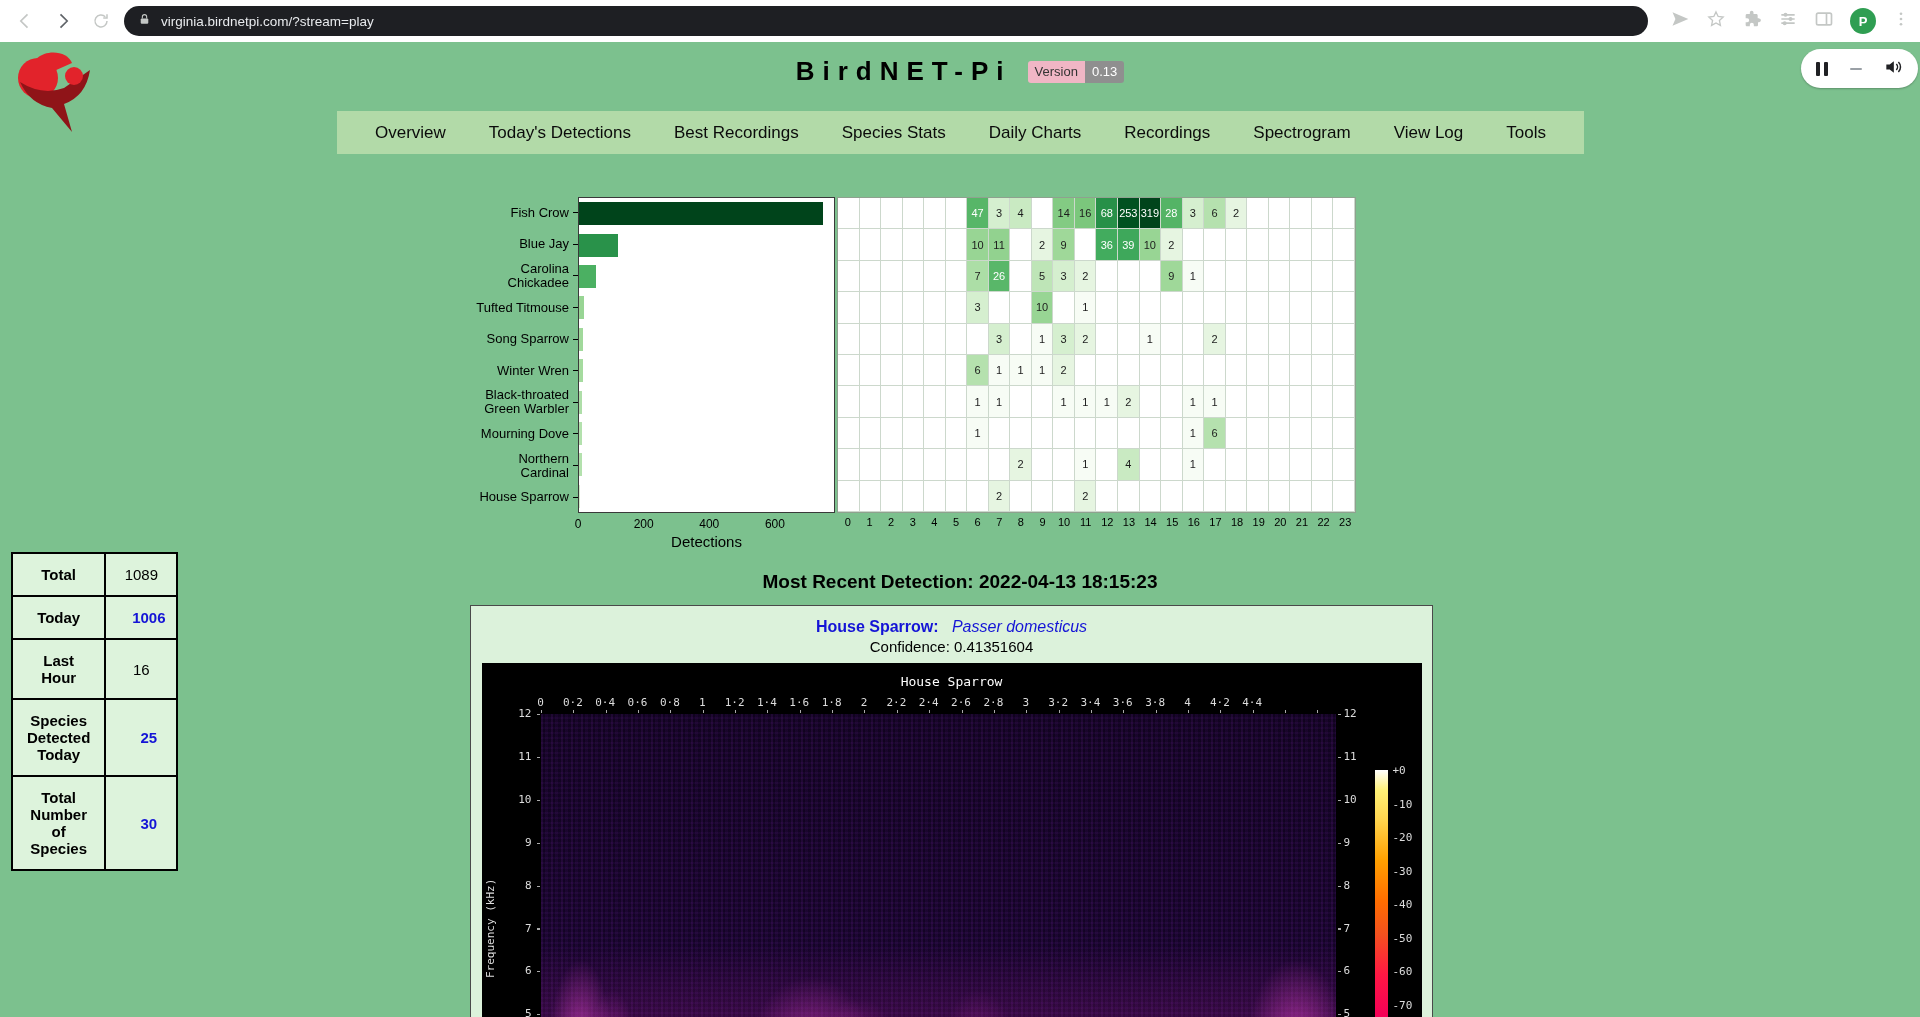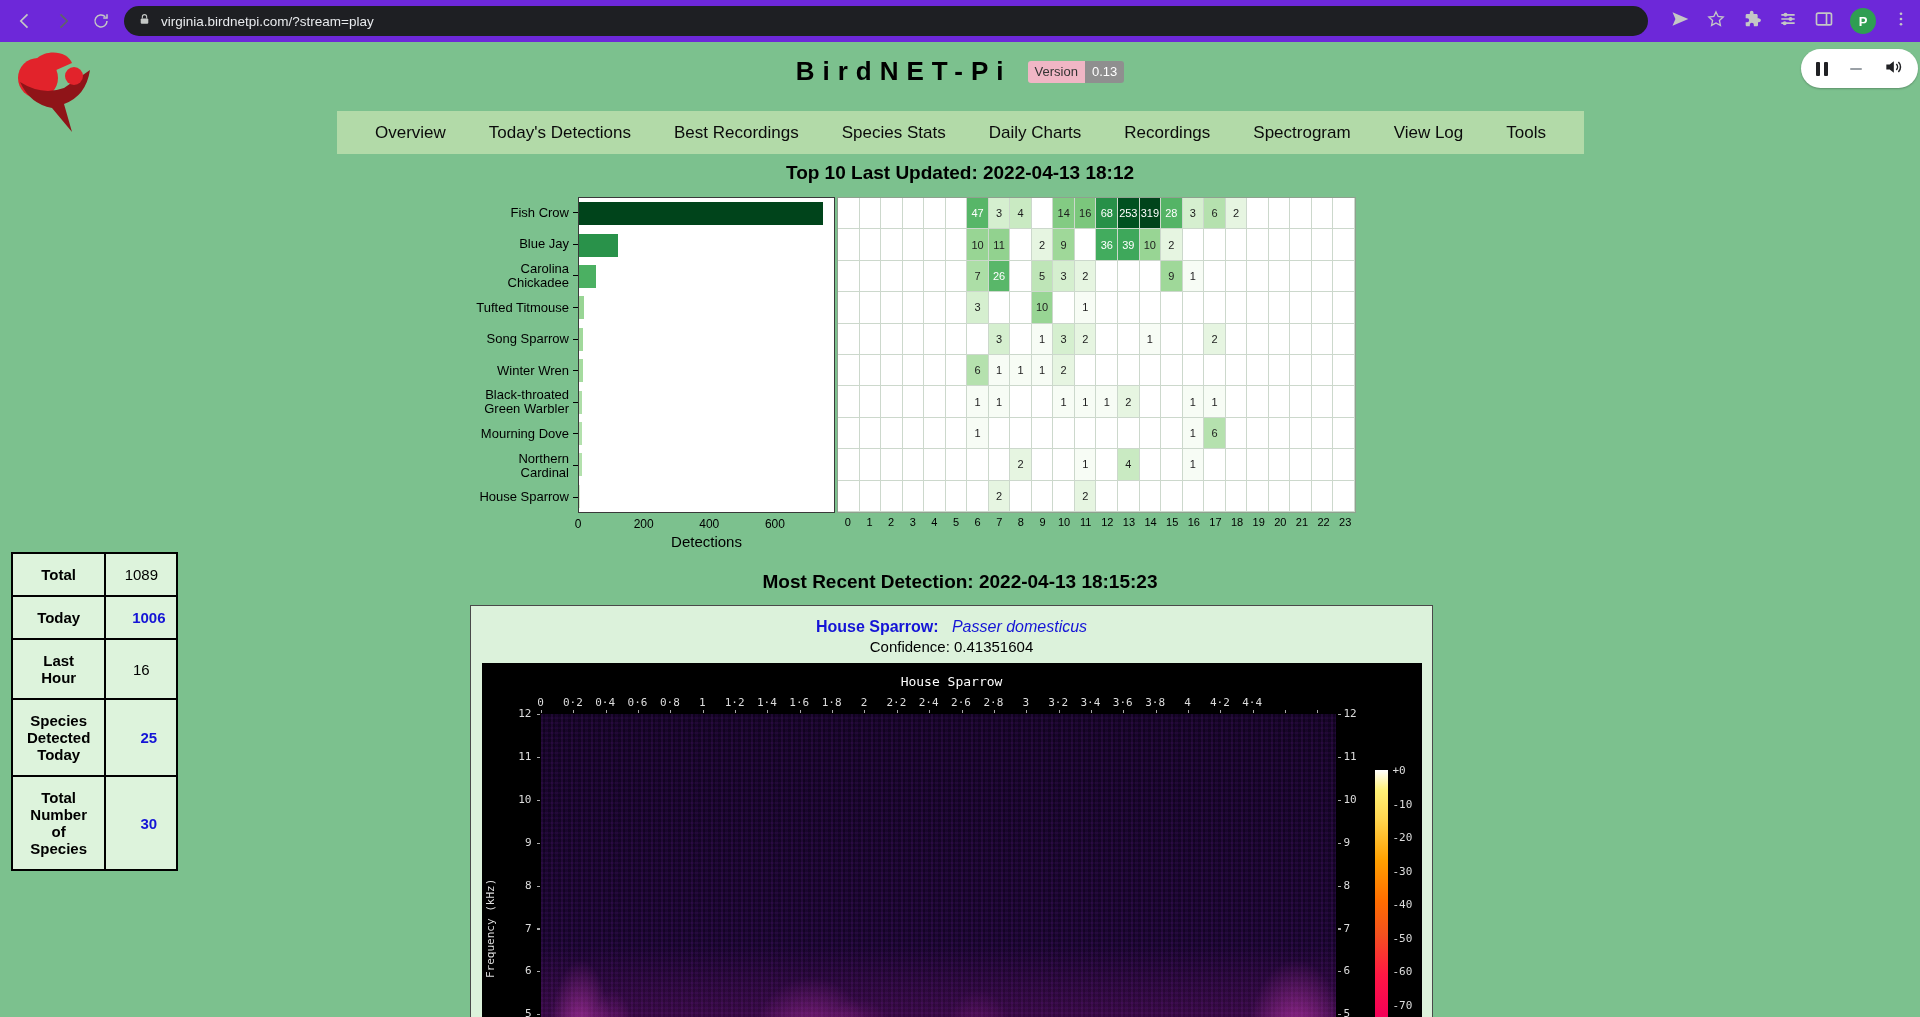--- a/index.html
+++ b/index.html
@@ -1,20 +1,20 @@
 <!DOCTYPE html>
 <html><head>
 <meta charset="utf-8">
 <style>
   html,body{margin:0;padding:0;}
   body{width:1920px;height:1017px;overflow:hidden;font-family:"Liberation Sans",sans-serif;background:#7cc18e;}
   #app{position:relative;width:1920px;height:1017px;overflow:hidden;}
 
   
-  .chrome{position:absolute;top:0;left:0;width:1920px;height:42px;background:#6d28d9;display:flex;align-items:center;padding:12px 10px;box-sizing:border-box;gap:8px;}
+  .chrome{position:absolute;top:0;left:0;width:1920px;height:42px;background:#ffffff;display:flex;align-items:center;padding:12px 10px;box-sizing:border-box;gap:8px;}
   .nav-btn{width:30px;height:30px;border-radius:50%;display:flex;align-items:center;justify-content:center;flex:0 0 auto;cursor:pointer;}
   .nav-btn svg{display:block;}
   .urlbar{flex:1 1 auto;height:30px;background:#1e1f23;border-radius:15px;display:flex;align-items:center;gap:10px;padding:0 14px;color:#e8eaed;font-size:13.5px;overflow:hidden;}
   .chrome-right{display:flex;align-items:center;gap:16px;margin-left:14px;flex:0 0 auto;}
   .avatar{width:26px;height:26px;border-radius:50%;background:#2f9e52;color:#fff;font-size:13px;font-weight:bold;display:flex;align-items:center;justify-content:center;}
 
   
   .page{position:absolute;top:42px;left:0;width:1920px;height:975px;background:#7cc18e;overflow:hidden;}
 
   .logo{position:absolute;left:12px;top:8px;width:92px;height:86px;}
@@ -204,21 +204,20 @@
         <div class="nav-item">Today's Detections</div>
         <div class="nav-item">Best Recordings</div>
         <div class="nav-item">Species Stats</div>
         <div class="nav-item">Daily Charts</div>
         <div class="nav-item">Recordings</div>
         <div class="nav-item">Spectrogram</div>
         <div class="nav-item">View Log</div>
         <div class="nav-item">Tools</div>
       </nav>
 
-    <div class="h-green" id="top10-heading">Top 10 Last Updated: 2022-04-13 18:12</div>
 
     <div class="fig">
       <div class="fig-labels" id="fig-labels">
           <div class="sp-label-row">
             <span class="sp-label">Fish Crow</span>
             <span class="ytick"></span>
           </div>
           <div class="sp-label-row">
             <span class="sp-label">Blue Jay</span>
             <span class="ytick"></span>

